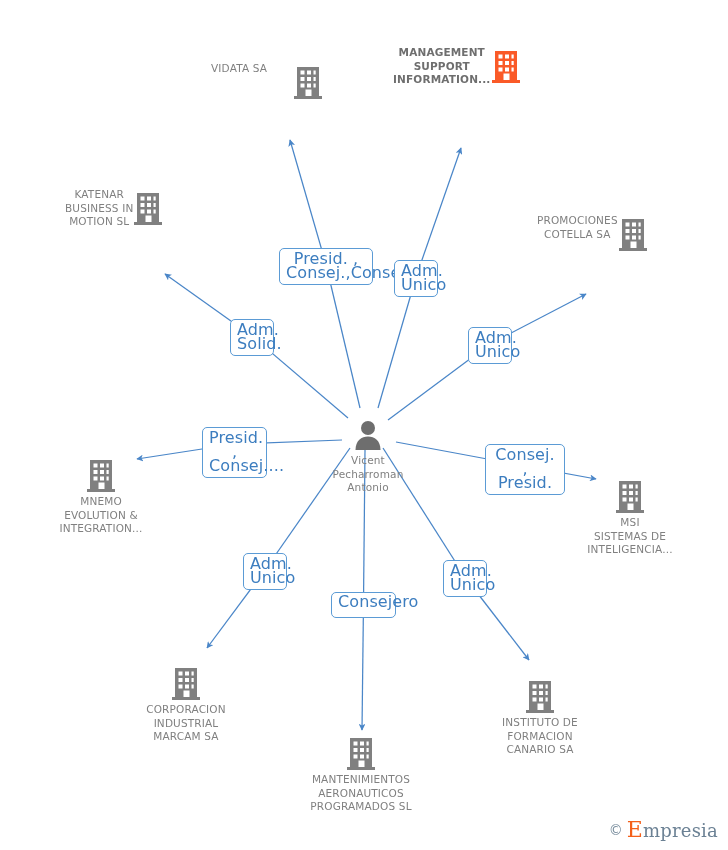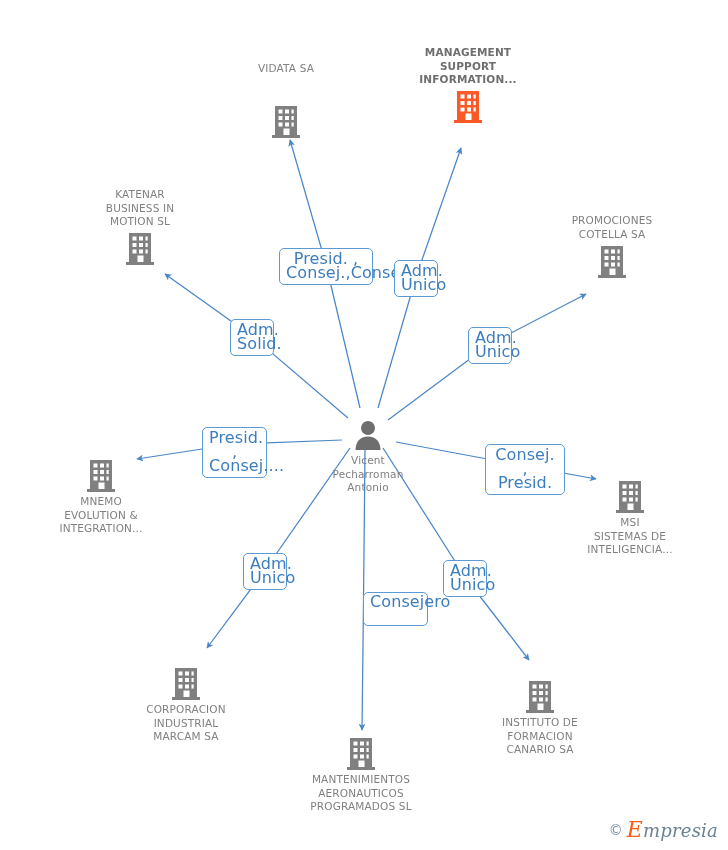--- a/index.html
+++ b/index.html
@@ -49,21 +49,21 @@
   }
   .node.highlight .node-label {
     color: #6e6e6e;
     font-weight: bold;
   }
 
   .node.above .glyph { order: 2; }
 
   .node.above {
     display: flex;
-    flex-direction: column;
+    flex-direction: row;
   }
   .node.above .node-label { order: 1; }
   .node.above .glyph { order: 2; }
 
   .edge-label {
     position: absolute;
     box-sizing: border-box;
     border: 1px solid #5b9bd5;
     border-radius: 5px;
     background: #ffffff;
@@ -83,21 +83,20 @@
     align-items: center;
     gap: 4px;
     user-select: none;
   }
   #watermark .copy {
     font-size: 14px;
     color: #7a8e9e;
   }
   #watermark .brand {
     font-family: "DejaVu Serif", "Liberation Serif", serif;
-    font-style: italic;
     font-size: 18px;
     color: #6b8194;
     letter-spacing: 0.2px;
   }
   #watermark .brand .cap {
     color: #f4601a;
     font-size: 22px;
   }
 </style>
 </head>
@@ -347,21 +346,21 @@
   <div class="edge-label" style="left:230px; top:319px; width:44px;">Adm.
 Solid.</div>
   <div class="edge-label" style="left:468px; top:327px; width:44px;">Adm.
 Unico</div>
   <div class="edge-label" style="left:202px; top:427px; width:65px;">Presid. ,
 Consej....</div>
   <div class="edge-label" style="left:485px; top:444px; width:80px;">Consej. ,
 Presid.</div>
   <div class="edge-label" style="left:243px; top:553px; width:44px;">Adm.
 Unico</div>
-  <div class="edge-label" style="left:331px; top:592px; width:65px; padding-top:2px; padding-bottom:16px;margin-left:32px;">Consejero</div>
+  <div class="edge-label" style="left:331px; top:592px; width:65px; padding-top:2px; padding-bottom:8px;">Consejero</div>
   <div class="edge-label" style="left:443px; top:560px; width:44px;">Adm.
 Unico</div>
 
   <div id="watermark">
     <span class="copy">©</span>
     <span class="brand"><span class="cap">E</span><span>mpresia</span></span>
   </div>
 
 </div>
 

